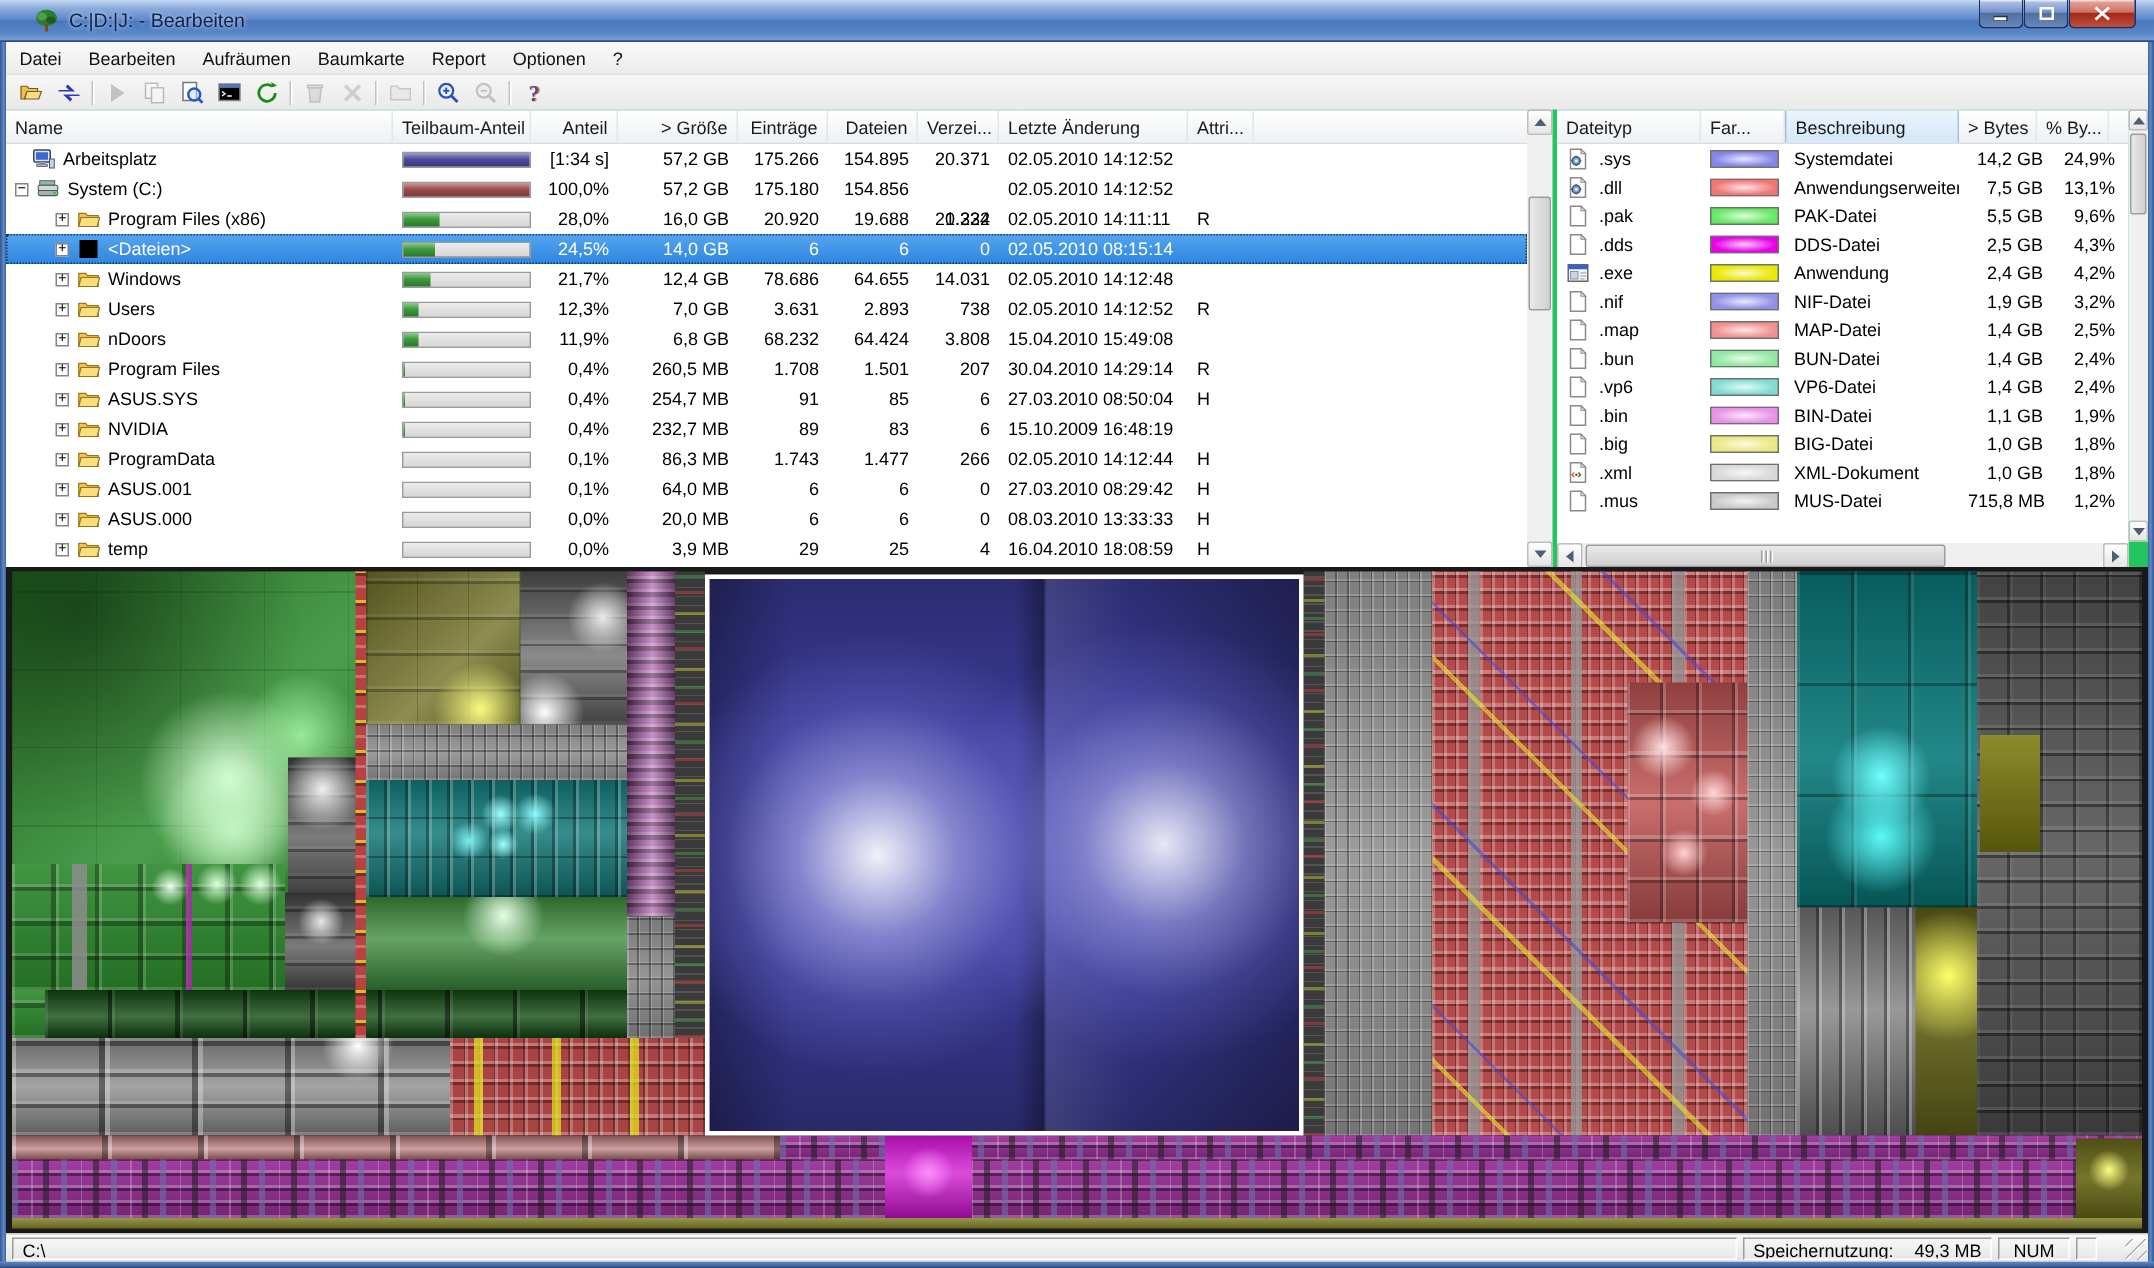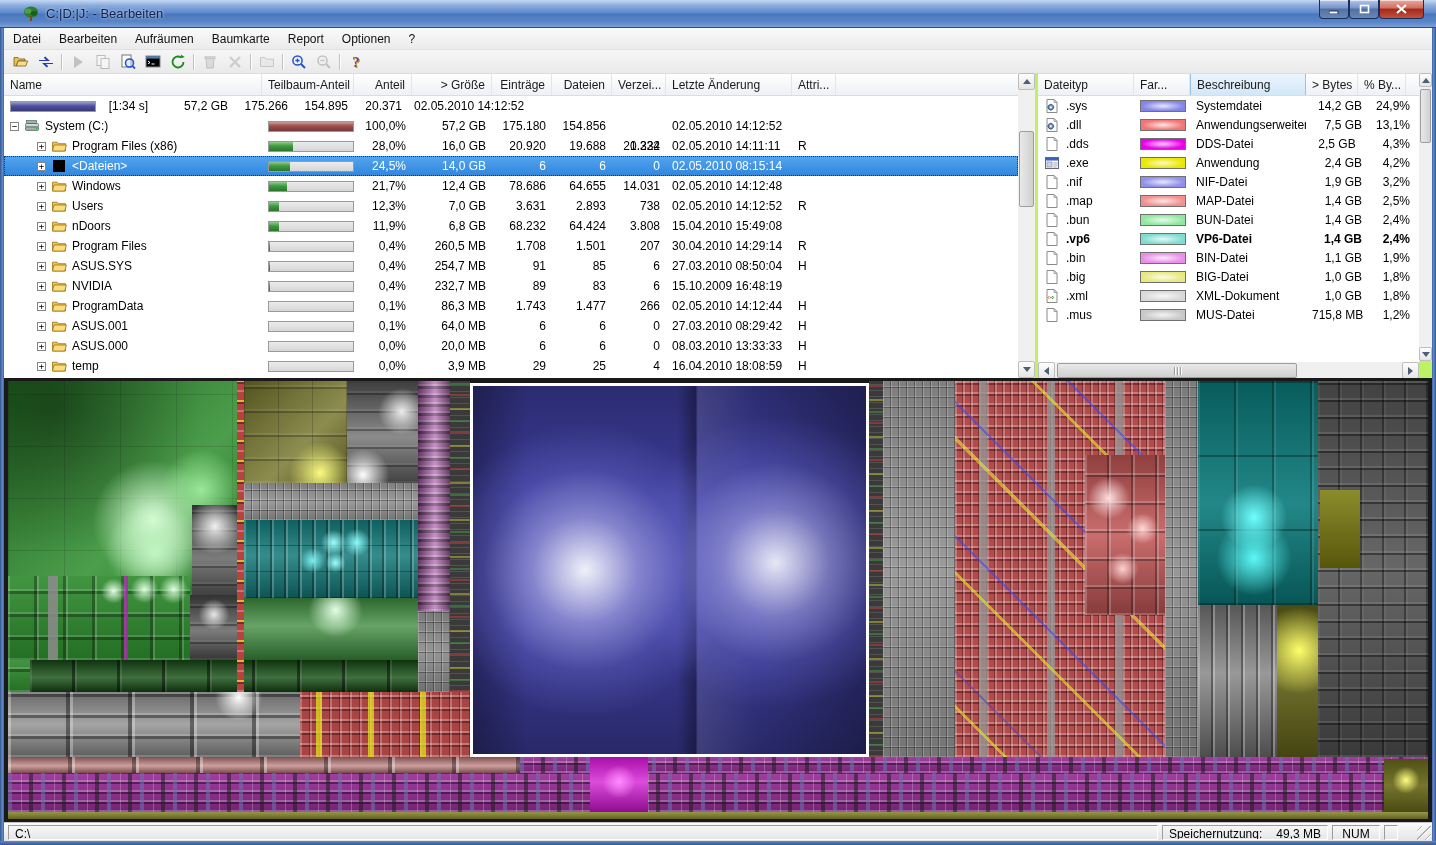--- a/index.html
+++ b/index.html
@@ -27,21 +27,21 @@
   .client{position:absolute;left:4px;right:4px;top:28px;bottom:4px;background:#f0f0f0;}
   .menubar{height:21px;display:flex;align-items:center;background:linear-gradient(180deg,#fafafa,#ebebeb);border-bottom:1px solid #e0e0e0;}
   .menu-item{padding:2px 9px;color:#111;}
   .toolbar{height:24px;display:flex;align-items:center;background:linear-gradient(180deg,#f6f6f6,#e9e9e9);
     border-bottom:1px solid #cfcfcf;padding-left:4px;}
   .tb-btn{width:23px;height:22px;display:flex;align-items:center;justify-content:center;border:1px solid transparent;border-radius:2px;}
   .tb-btn svg{width:16px;height:16px;}
   .tb-btn.disabled{opacity:.38;filter:grayscale(90%);}
   .tb-sep{width:1px;height:16px;background:#c2c2c2;margin:0 3px;box-shadow:1px 0 0 #fff;}
   
-  .panels{position:absolute;left:0;right:0;top:45px;height:305px;background:#bef264;}
+  .panels{position:absolute;left:0;right:0;top:45px;height:305px;background:#22c55e;}
   .dir-panel{position:absolute;left:0;top:0;width:1014px;height:305px;background:#fff;overflow:hidden;border-top:1px solid #d5dfe9;}
   .ext-panel{position:absolute;left:1034px;top:0;width:381px;height:305px;background:#fff;overflow:hidden;border-top:1px solid #d5dfe9;}
   .lv-header{display:flex;height:22px;background:linear-gradient(180deg,#ffffff,#f4f6f8 60%,#eef1f5);
     border-bottom:1px solid #d8dde3;box-sizing:border-box;}
   .hcell{box-sizing:border-box;padding:4px 6px 0 6px;border-right:1px solid #e2e6ea;color:#1a1a1a;
     white-space:nowrap;overflow:hidden;flex:0 0 auto;}
   .hcell.sorted{background:linear-gradient(180deg,#ebf5fd,#d2e7f8);border-right:1px solid #9bc2e0;border-left:1px solid #9bc2e0;}
   .lv-rows{position:relative;}
   .lrow{display:flex;height:20px;align-items:center;white-space:nowrap;}
   .lrow .cell{box-sizing:border-box;padding:0 6px;overflow:hidden;flex:0 0 auto;}
@@ -257,20 +257,31 @@
             <div class="hcell" style="width: 58px; text-align: right;">Anteil</div>
             <div class="hcell" style="width: 80px; text-align: right;">&gt; Größe</div>
             <div class="hcell" style="width: 60px; text-align: right;">Einträge</div>
             <div class="hcell" style="width: 60px; text-align: right;">Dateien</div>
             <div class="hcell" style="width: 54px; text-align: right;">Verzei...</div>
             <div class="hcell" style="width: 126px; text-align: left;">Letzte Änderung</div>
             <div class="hcell" style="width: 44px; text-align: left;">Attri...</div>
           </div>
         <div class="lv-rows" id="dir-rows">
             <div class="lrow">
+              <div class="cell name-cell" style="width: 258px; padding-left: 2px;">
+                <span style="display: inline-block; width: 15px; flex: 0 0 auto;"></span>
+                <span class="tree-icon"><svg viewBox="0 0 16 16">
+                    <rect x="1.5" y="2" width="11" height="8" rx="1" fill="#dde6f0" stroke="#334466"></rect>
+                    <rect x="3" y="3.5" width="8" height="5" fill="#3a6ad0"></rect>
+                    <rect x="5" y="10" width="4" height="1.4" fill="#99a"></rect>
+                    <rect x="3.5" y="11.4" width="7" height="1.6" fill="#bbc" stroke="#334466" stroke-width=".5"></rect>
+                    <rect x="12" y="8" width="3.2" height="6" fill="#c9d2dc" stroke="#334466" stroke-width=".6"></rect>
+                  </svg></span>
+                <span>Arbeitsplatz</span>
+              </div>
               <div class="cell" style="width: 92px;">
                 <div class="bar-track">
                   <div class="bar-fill" style="width: 84px; background: linear-gradient(rgba(255, 255, 255, 0.45), rgba(255, 255, 255, 0) 45%, rgba(0, 0, 0, 0.25)), rgb(77, 77, 158);"></div>
                 </div>
               </div>
               <div class="cell num" style="width: 58px;">[1:34 s]</div>
               <div class="cell num" style="width: 80px;">57,2 GB</div>
               <div class="cell num" style="width: 60px;">175.266</div>
               <div class="cell num" style="width: 60px;">154.895</div>
               <div class="cell num" style="width: 54px;">20.371</div>
@@ -634,27 +645,42 @@
               <div class="cell" style="width: 116px;">Anwendungserweiterung</div>
               <div class="cell num" style="width: 62px;">7,5 GB</div>
               <div class="cell num" style="width: 48px;">13,1%</div>
             </div>
             <div class="lrow" style="height: 19px;">
               <div class="cell name-cell" style="width: 96px;">
                 <span class="ficon" style="margin-right: 6px;"><svg viewBox="0 0 16 16">
                     <path d="M3 1.5h7l3 3v10H3z" fill="#fff" stroke="#8a8a8a"></path>
                     <path d="M10 1.5v3h3z" fill="#e4e4e4" stroke="#8a8a8a" stroke-width=".7"></path>
                   </svg></span>
+                <span>.pak</span>
+              </div>
+              <div class="cell" style="width: 56px;">
+                <div class="swatch" style="background: radial-gradient(rgba(255, 255, 255, 0.8), rgba(255, 255, 255, 0) 68%) rgb(102, 232, 102);"></div>
+              </div>
+              <div class="cell" style="width: 116px;">PAK-Datei</div>
+              <div class="cell num" style="width: 62px;">5,5 GB</div>
+              <div class="cell num" style="width: 48px;">9,6%</div>
+            </div>
+            <div class="lrow" style="height: 19px;">
+              <div class="cell name-cell" style="width: 96px;">
+                <span class="ficon" style="margin-right: 6px;"><svg viewBox="0 0 16 16">
+                    <path d="M3 1.5h7l3 3v10H3z" fill="#fff" stroke="#8a8a8a"></path>
+                    <path d="M10 1.5v3h3z" fill="#e4e4e4" stroke="#8a8a8a" stroke-width=".7"></path>
+                  </svg></span>
                 <span>.dds</span>
               </div>
               <div class="cell" style="width: 56px;">
                 <div class="swatch" style="background: radial-gradient(rgba(255, 255, 255, 0.8), rgba(255, 255, 255, 0) 68%) rgb(232, 0, 232);"></div>
               </div>
               <div class="cell" style="width: 116px;">DDS-Datei</div>
-              <div class="cell num" style="width: 62px; text-align: center;">2,5 GB</div>
+              <div class="cell num" style="width: 62px;">2,5 GB</div>
               <div class="cell num" style="width: 48px;">4,3%</div>
             </div>
             <div class="lrow" style="height: 19px;">
               <div class="cell name-cell" style="width: 96px;">
                 <span class="ficon" style="margin-right: 6px;"><svg viewBox="0 0 16 16">
                     <rect x="1.5" y="2.5" width="13" height="11" fill="#f4f4f4" stroke="#667"></rect>
                     <rect x="1.5" y="2.5" width="13" height="3" fill="#3a62c0"></rect>
                     <rect x="3" y="7" width="5" height="5" fill="#c8d2e8" stroke="#889" stroke-width=".6"></rect>
                     <path d="M9.5 8h4M9.5 10h4M9.5 12h3" stroke="#99a" stroke-width=".8"></path>
                   </svg></span>
@@ -705,21 +731,21 @@
                   </svg></span>
                 <span>.bun</span>
               </div>
               <div class="cell" style="width: 56px;">
                 <div class="swatch" style="background: radial-gradient(rgba(255, 255, 255, 0.8), rgba(255, 255, 255, 0) 68%) rgb(144, 232, 160);"></div>
               </div>
               <div class="cell" style="width: 116px;">BUN-Datei</div>
               <div class="cell num" style="width: 62px;">1,4 GB</div>
               <div class="cell num" style="width: 48px;">2,4%</div>
             </div>
-            <div class="lrow" style="height: 19px; font-weight: bold;">
+            <div class="lrow" style="height: 19px;">
               <div class="cell name-cell" style="width: 96px;">
                 <span class="ficon" style="margin-right: 6px;"><svg viewBox="0 0 16 16">
                     <path d="M3 1.5h7l3 3v10H3z" fill="#fff" stroke="#8a8a8a"></path>
                     <path d="M10 1.5v3h3z" fill="#e4e4e4" stroke="#8a8a8a" stroke-width=".7"></path>
                   </svg></span>
                 <span>.vp6</span>
               </div>
               <div class="cell" style="width: 56px;">
                 <div class="swatch" style="background: radial-gradient(rgba(255, 255, 255, 0.8), rgba(255, 255, 255, 0) 68%) rgb(128, 220, 208);"></div>
               </div>

